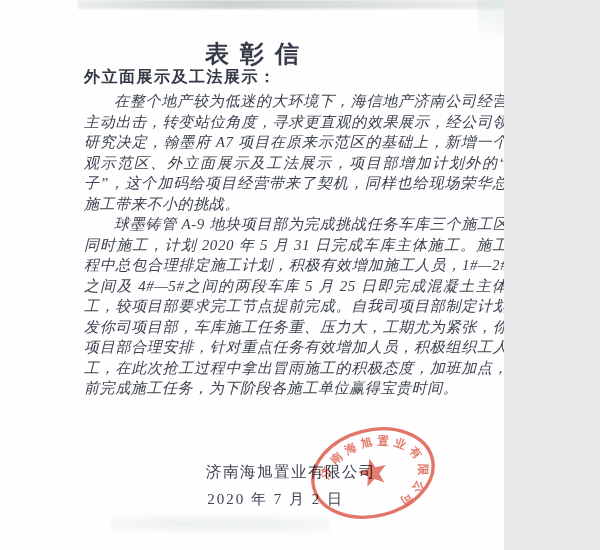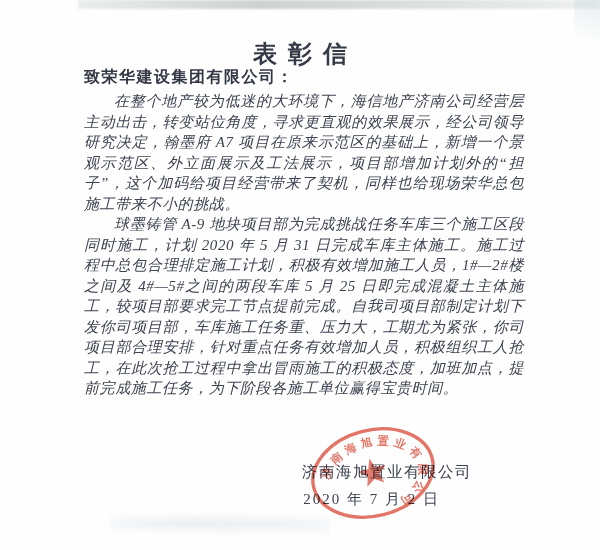--- a/index.html
+++ b/index.html
@@ -1,17 +1,17 @@
 <!DOCTYPE html>
 <html><head>
 <meta charset="utf-8">
 <style>
   html,body{margin:0;padding:0;background:#e9e9e9;}
   .page{
-    position:relative;width:600px;height:550px;background:#fefefe;overflow:hidden;
+    position:relative;width:504px;height:550px;background:#fefefe;overflow:hidden;
     font-family:"Liberation Serif","DejaVu Serif",serif;color:#3d4250;
   }
   .scan-top{
     position:absolute;top:0;left:78px;right:0;height:9px;
     background:linear-gradient(90deg,rgba(145,162,152,.18),rgba(135,152,146,.42) 35%,rgba(150,162,154,.30) 70%,rgba(160,170,162,.15));
     filter:blur(1px);
   }
   .scan-corner{
     position:absolute;top:0;right:0;width:26px;height:60px;
     background:linear-gradient(200deg,rgba(170,195,200,.25),rgba(255,255,255,0) 70%);
@@ -45,21 +45,21 @@
 </head>
 <body>
 
 <div class="page">
   <div class="scan-top"></div>
   <div class="scan-corner"></div>
   <div class="scan-blot"></div>
 
   <h1 class="title">表彰信</h1>
 
-  <div class="salutation">致荣华建设集团有限公司：</div>
+  <div class="salutation">外立面展示及工法展示：</div>
 
   <div class="body">
     <p>在整个地产较为低迷的大环境下，海信地产济南公司经营层主动出击，转变站位角度，寻求更直观的效果展示，经公司领导研究决定，翰墨府 A7 项目在原来示范区的基础上，新增一个景观示范区、外立面展示及工法展示，项目部增加计划外的“担子”，这个加码给项目经营带来了契机，同样也给现场荣华总包施工带来不小的挑战。</p>
     <p>球墨铸管 A-9 地块项目部为完成挑战任务车库三个施工区段同时施工，计划 2020 年 5 月 31 日完成车库主体施工。施工过程中总包合理排定施工计划，积极有效增加施工人员，1#—2#楼之间及 4#—5#之间的两段车库 5 月 25 日即完成混凝土主体施工，较项目部要求完工节点提前完成。自我司项目部制定计划下发你司项目部，车库施工任务重、压力大，工期尤为紧张，你司项目部合理安排，针对重点任务有效增加人员，积极组织工人抢工，在此次抢工过程中拿出冒雨施工的积极态度，加班加点，提前完成施工任务，为下阶段各施工单位赢得宝贵时间。</p>
   </div>
 
   <div class="sig-company">济南海旭置业有限公司</div>
   <div class="sig-date">2020 年 7 月 2 日</div>
 
   <svg class="stamp" viewBox="0 0 130 92" xmlns="http://www.w3.org/2000/svg">

